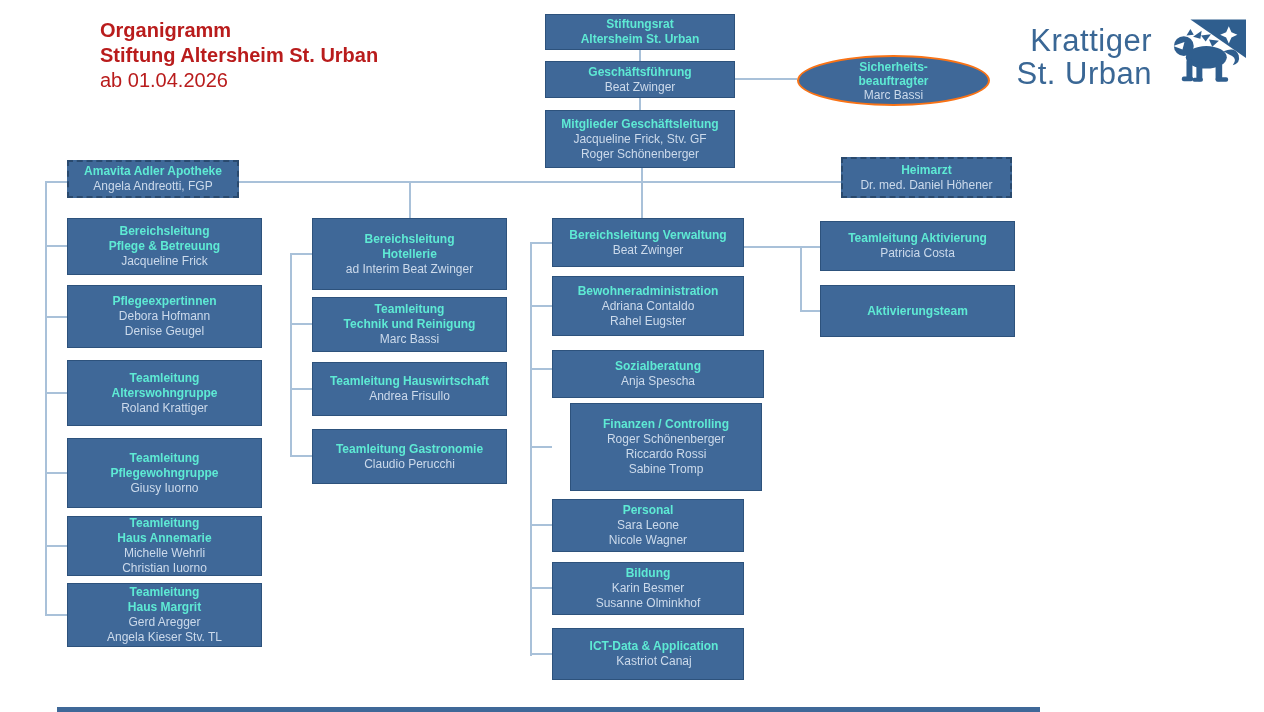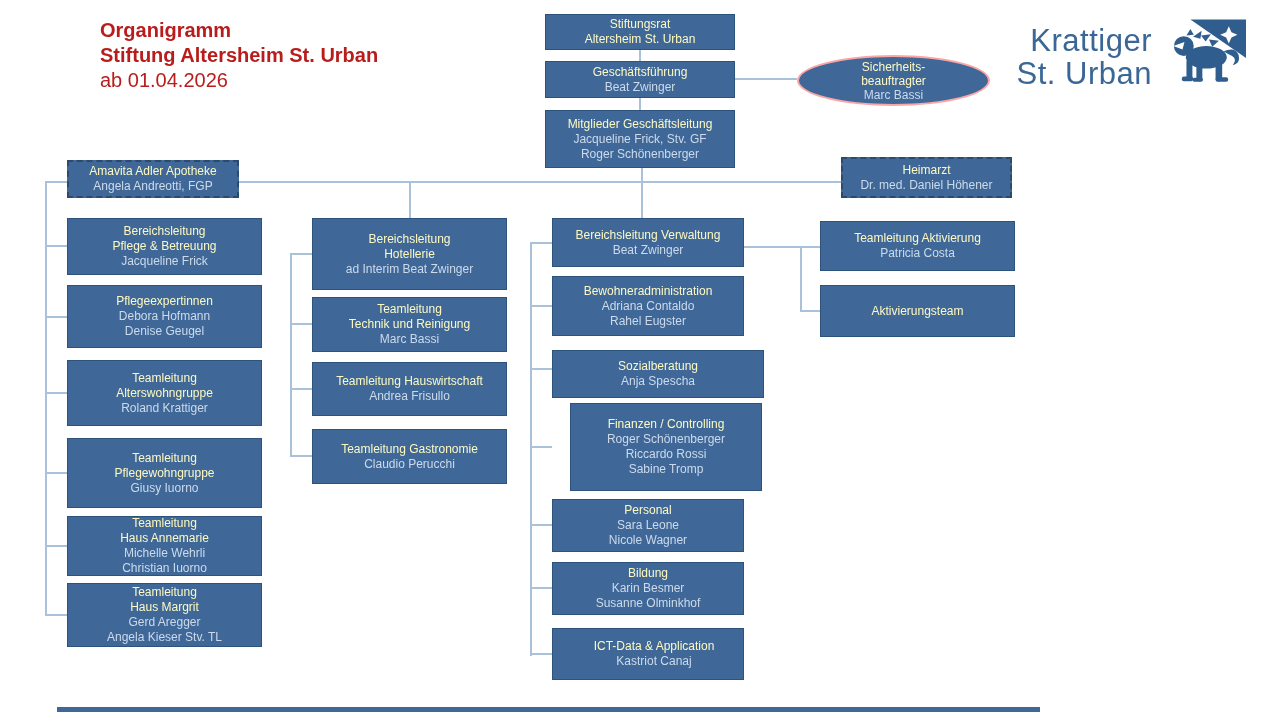--- a/index.html
+++ b/index.html
@@ -11,24 +11,24 @@
   
   .logo{position:absolute;right:18px;top:10px;display:flex;align-items:flex-start;}
   .logo-text{text-align:right;color:#3a6795;font-size:31px;line-height:33px;letter-spacing:0.5px;margin-top:14px;}
   .logo-emblem{width:86px;height:92px;margin-left:8px;}
   
   .ln{position:absolute;background:#a9c1d9;z-index:1;}
   
   .box{position:absolute;z-index:2;background:#3f6898;border:1px solid #2d527c;
        display:flex;flex-direction:column;justify-content:center;align-items:center;
        text-align:center;font-size:12px;line-height:15px;box-sizing:border-box;padding:2px 2px;}
-  .box .bt{font-weight:normal;color:#fef9c3;}
+  .box .bt{font-weight:bold;color:#5eead4;}
   .box .bn{color:#ccdaeb;}
   .box.dashed{border:2px dashed #2a4a6e;}
-  .box.ellipse{border:2px solid #fca5a5;border-radius:50%;line-height:14px;}
+  .box.ellipse{border:2px solid #f97316;border-radius:50%;line-height:14px;}
   .footer-bar{position:absolute;left:57px;top:707px;width:983px;height:5px;background:#3f6898;z-index:2;}
 </style>
 </head>
 <body>
 
 <div id="canvas">
 
   <div class="doc-title">
     <div class="b">Organigramm</div>
     <div class="b">Stiftung Altersheim St. Urban</div>

